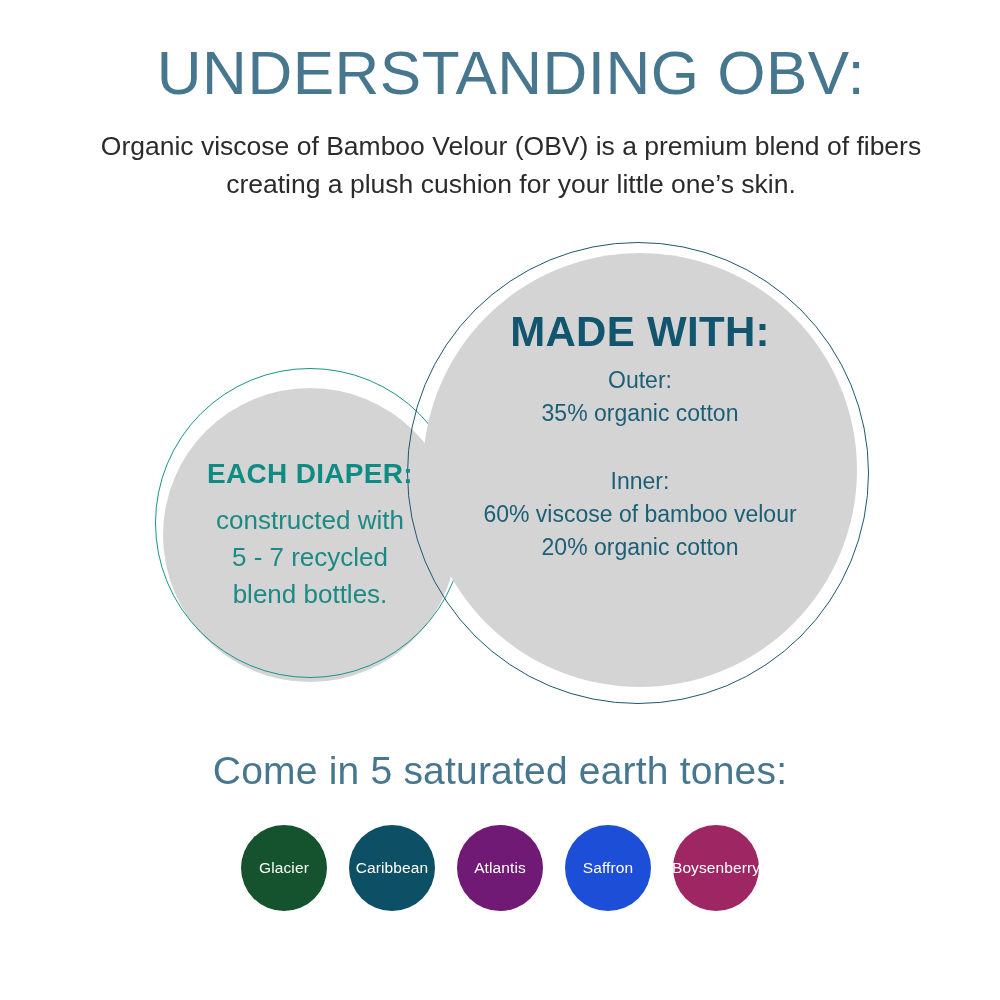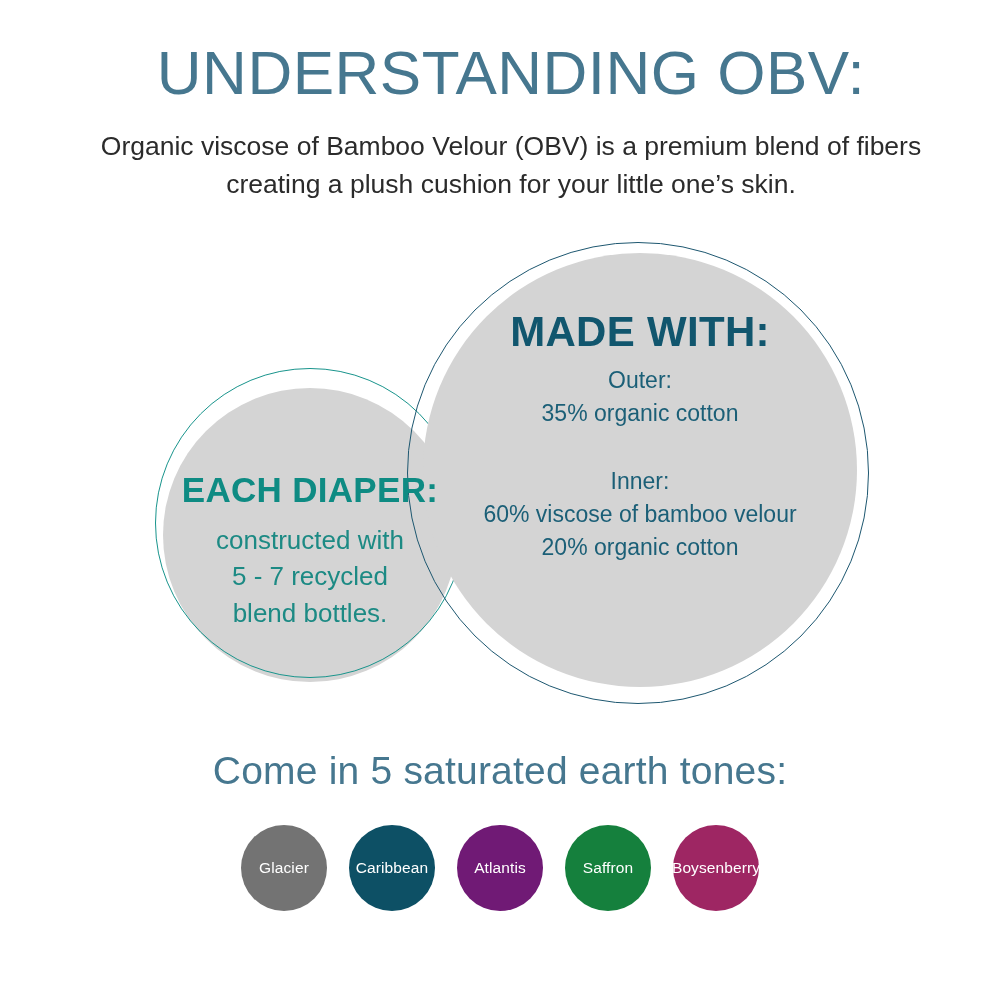--- a/index.html
+++ b/index.html
@@ -103,26 +103,26 @@
     z-index: 5;
   }
 
   
   #text-left {
     left: 150px;
     top: 225px;
     width: 320px;
   }
   #each-diaper-heading {
-    font-size: 35px;
+    font-size: 28px;
     font-weight: bold;
     color: #0e8b83;
     letter-spacing: 0.3px;
     line-height: 1.1;
-    margin: 16px 0 12px 0;
+    margin: 4px 0 12px 0;
   }
   .left-body-line {
     font-size: 26px;
     line-height: 1.42;
     color: #1c8a84;
   }
 
   
   #text-right {
     left: 415px;
@@ -219,29 +219,29 @@
     <div class="right-group-gap"></div>
     <div class="right-body-line" style="color: rgb(27, 95, 119);">Inner:</div>
     <div class="right-body-line" style="color: rgb(27, 95, 119);">60% viscose of bamboo velour</div>
     <div class="right-body-line" style="color: rgb(27, 95, 119);">20% organic cotton</div>
   </div>
 </div>
 
 <div id="colors-section">
   <h2 id="colors-heading" style="color: rgb(70, 119, 143);">Come in 5 saturated earth tones:</h2>
   <div id="swatch-row">
-    <div class="swatch" style="background: #737373;">
+    <div class="swatch" style="background: #14532d;">
       <span class="swatch-label">Glacier</span>
     </div>
     <div class="swatch" style="background: rgb(13, 80, 101);">
       <span class="swatch-label">Caribbean</span>
     </div>
     <div class="swatch" style="background: #701a75;">
       <span class="swatch-label">Atlantis</span>
     </div>
-    <div class="swatch" style="background: #15803d; text-align: center;">
+    <div class="swatch" style="background: #1d4ed8; text-align: center;">
       <span class="swatch-label">Saffron</span>
     </div>
     <div class="swatch" style="background: rgb(158, 38, 99);">
       <span class="swatch-label">Boysenberry</span>
     </div>
   </div>
 </div>
 
 </body></html>

